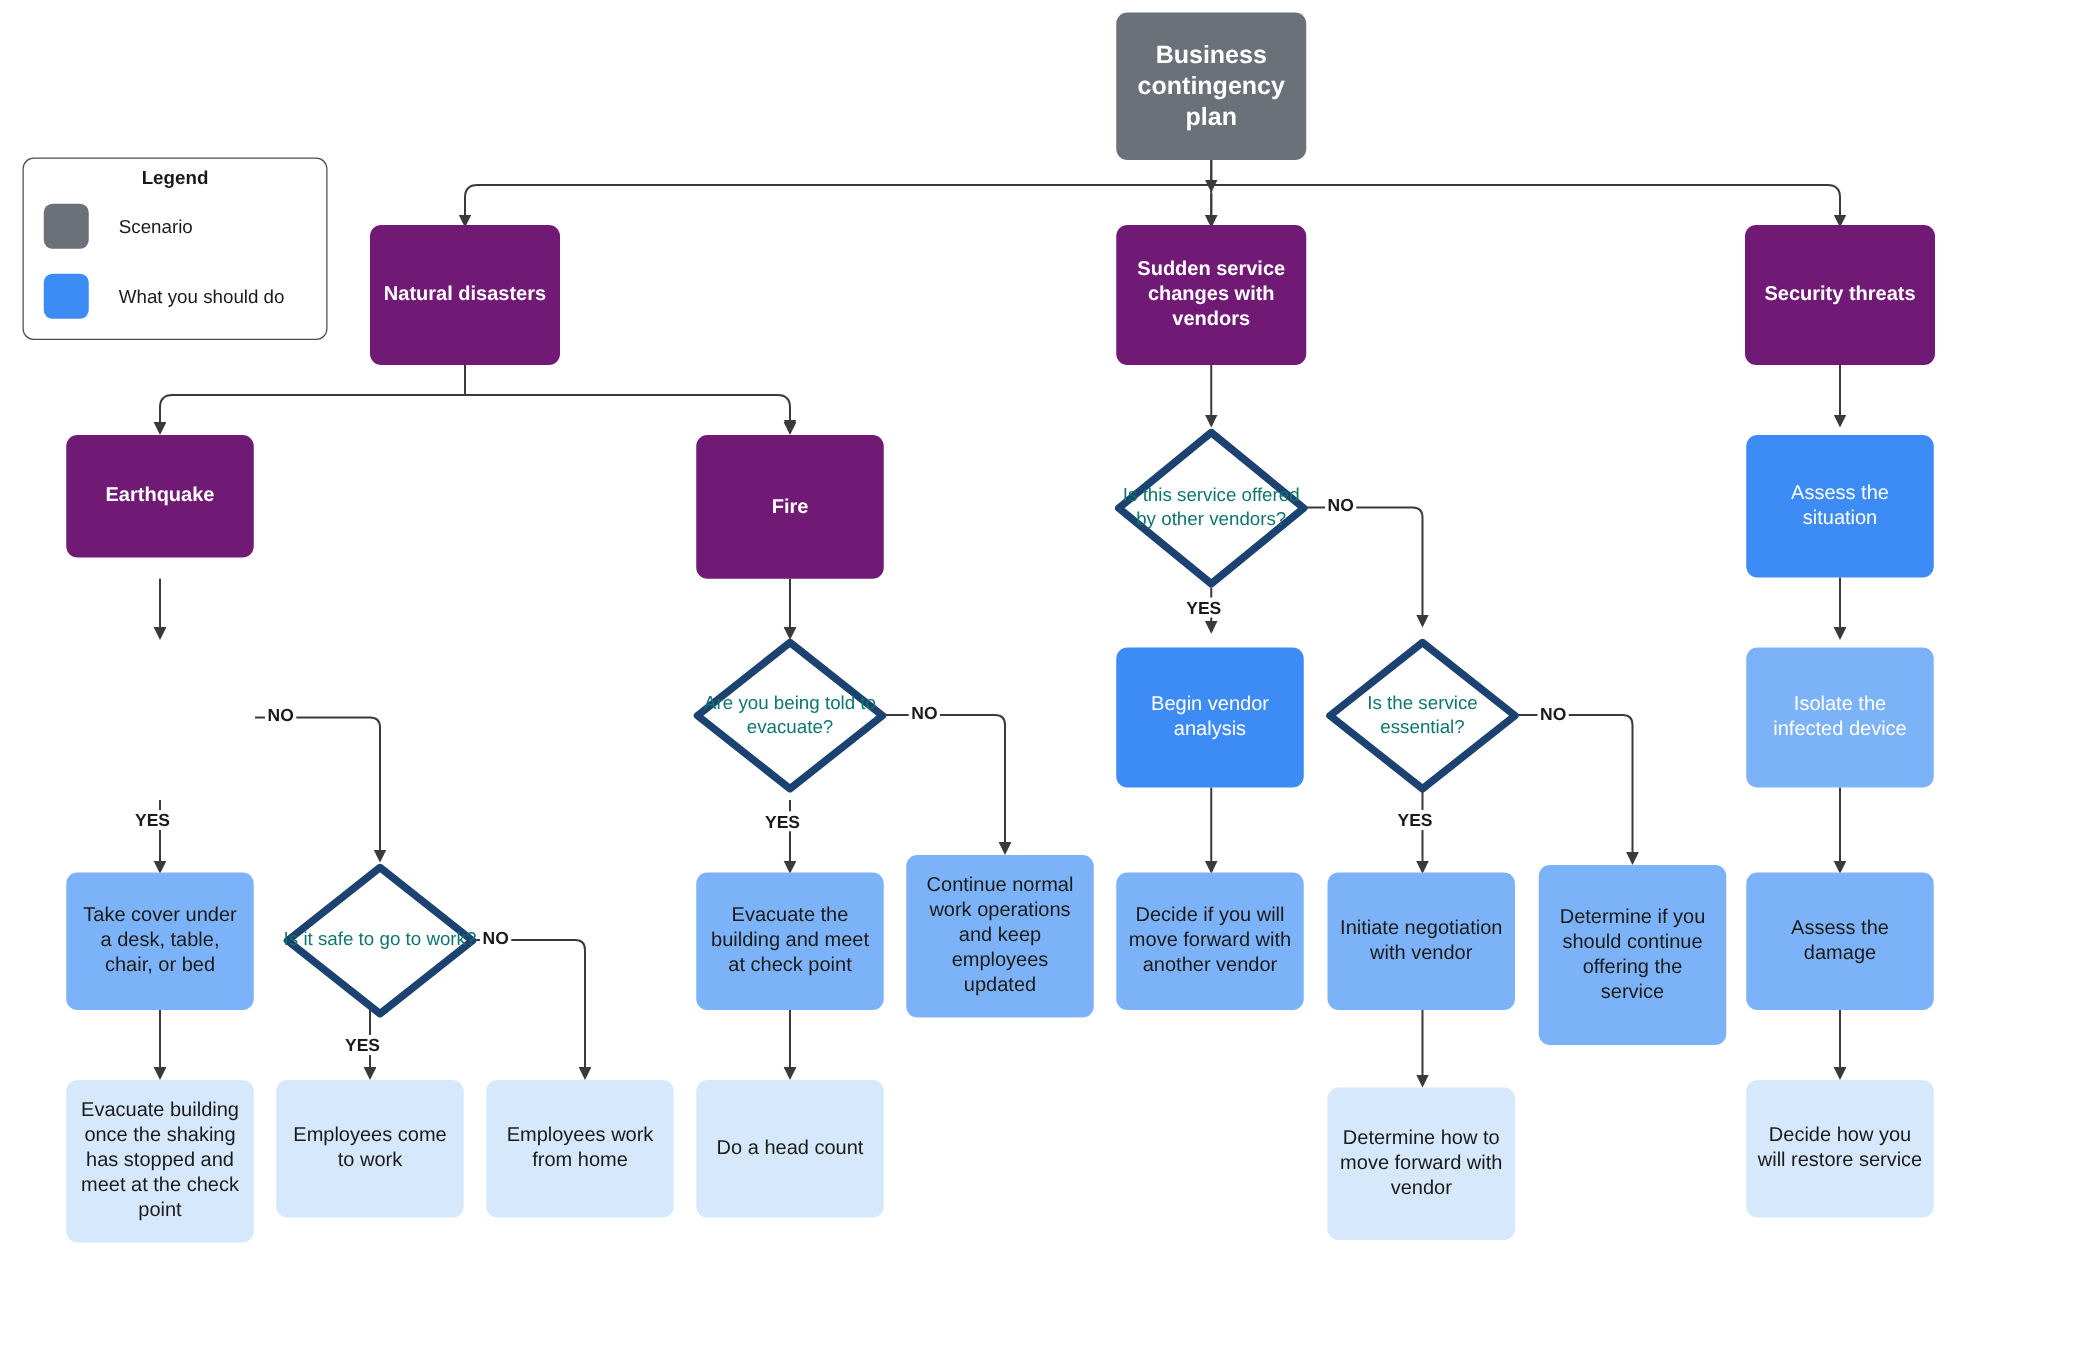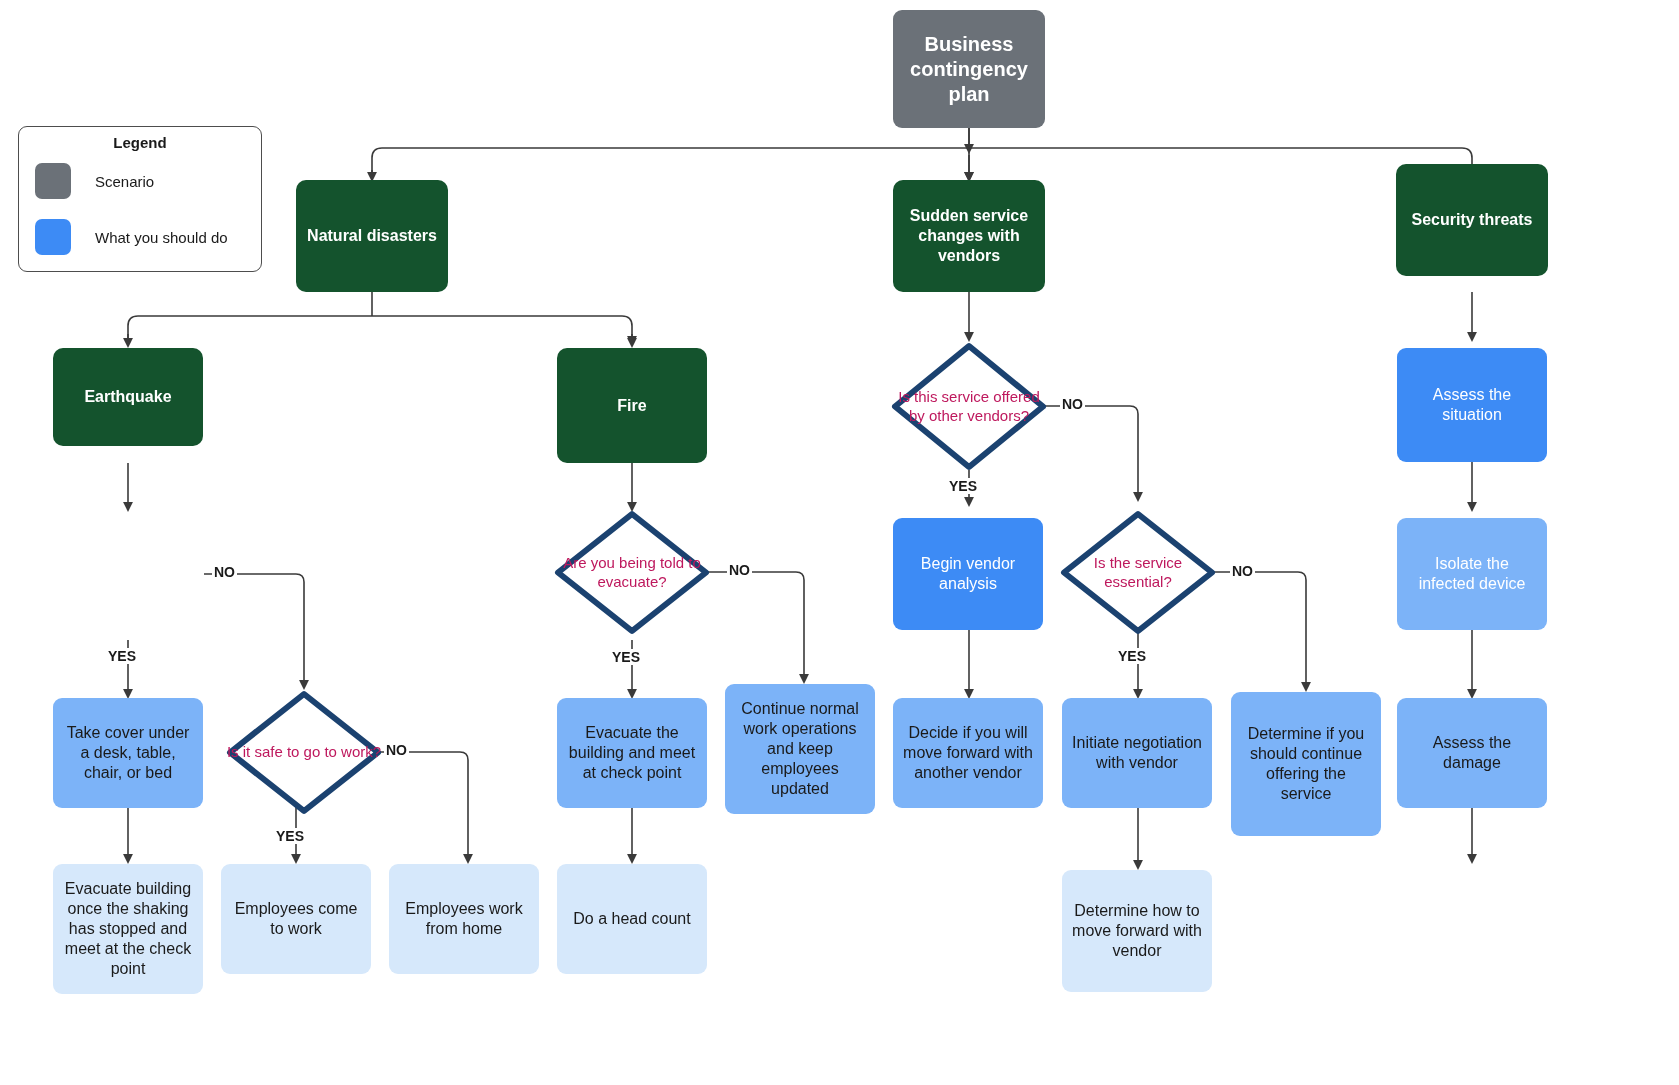--- a/index.html
+++ b/index.html
@@ -5,30 +5,30 @@
   html,body{margin:0;padding:0;background:#ffffff;}
   body{width:1679px;height:1085px;font-family:"Liberation Sans",sans-serif;overflow:hidden;}
   #stage{position:relative;width:1679px;height:1085px;}
   svg.edges{position:absolute;left:0;top:0;width:1679px;height:1085px;pointer-events:none;}
 
   .node{position:absolute;box-sizing:border-box;display:flex;align-items:center;
         justify-content:center;text-align:center;border-radius:9px;line-height:1.25;}
   .node .lbl{display:block;padding:0 8px;}
 
   .scenario-root{background:#6b7178;color:#ffffff;font-weight:bold;font-size:20px;}
-  .scenario{background:#14532d;color:#ffffff;font-weight:bold;font-size:16px;border-radius:10px;}
+  .scenario{background:#701a75;color:#ffffff;font-weight:bold;font-size:16px;}
   .act-strong{background:#3d8bf5;color:#ffffff;font-size:16px;}
   .act-mid{background:#7cb3f8;color:#1a1a1a;font-size:16px;}
   .act-mid-light{background:#7cb3f8;color:#ffffff;font-size:16px;}
   .act-light{background:#d6e8fb;color:#1a1a1a;font-size:16px;}
 
   .decision{position:absolute;}
   .decision .dtext{position:absolute;left:0;top:0;width:100%;height:100%;
         display:flex;align-items:center;justify-content:center;text-align:center;
-        font-size:15px;color:#be185d;line-height:1.22;z-index:2;}
+        font-size:15px;color:#0f766e;line-height:1.22;z-index:2;}
   .decision svg{position:absolute;left:0;top:0;}
 
   .edgelabel{position:absolute;font-size:14px;font-weight:bold;color:#1a1a1a;
         background:#ffffff;padding:0 2px;white-space:nowrap;}
 
   .legend{position:absolute;left:18px;top:126px;width:244px;height:146px;
         border:1px solid #4d4d4d;border-radius:9px;background:#ffffff;box-sizing:border-box;}
   .legend-title{position:absolute;left:0;top:7px;width:100%;text-align:center;
         font-size:15px;font-weight:bold;color:#1a1a1a;}
   .legend-row{position:absolute;left:16px;display:flex;align-items:center;}
@@ -121,21 +121,21 @@
   </div>
 
   <div class="node scenario" style="left:296px;top:180px;width:152px;height:112px;">
     <span class="lbl">Natural disasters</span>
   </div>
 
   <div class="node scenario" style="left:893px;top:180px;width:152px;height:112px;">
     <span class="lbl">Sudden service changes with vendors</span>
   </div>
 
-  <div class="node scenario" style="left:1396px;top:164px;width:152px;height:112px;">
+  <div class="node scenario" style="left:1396px;top:180px;width:152px;height:112px;">
     <span class="lbl">Security threats</span>
   </div>
 
   <div class="node scenario" style="left:53px;top:348px;width:150px;height:98px;">
     <span class="lbl">Earthquake</span>
   </div>
 
   <div class="node scenario" style="left:557px;top:348px;width:150px;height:115px;">
     <span class="lbl">Fire</span>
   </div>
@@ -222,20 +222,23 @@
   </div>
 
   <div class="node act-mid-light" style="left:1397px;top:518px;width:150px;height:112px;">
     <span class="lbl">Isolate the infected device</span>
   </div>
 
   <div class="node act-mid" style="left:1397px;top:698px;width:150px;height:110px;">
     <span class="lbl">Assess the damage</span>
   </div>
 
+  <div class="node act-light" style="left:1397px;top:864px;width:150px;height:110px;">
+    <span class="lbl">Decide how you will restore service</span>
+  </div>
 
   <div class="edgelabel" style="left:212px;top:564px;">NO</div>
   <div class="edgelabel" style="left:106px;top:648px;">YES</div>
   <div class="edgelabel" style="left:384px;top:742px;">NO</div>
   <div class="edgelabel" style="left:274px;top:828px;">YES</div>
   <div class="edgelabel" style="left:727px;top:562px;">NO</div>
   <div class="edgelabel" style="left:610px;top:649px;">YES</div>
   <div class="edgelabel" style="left:1060px;top:396px;">NO</div>
   <div class="edgelabel" style="left:947px;top:478px;">YES</div>
   <div class="edgelabel" style="left:1230px;top:563px;">NO</div>

